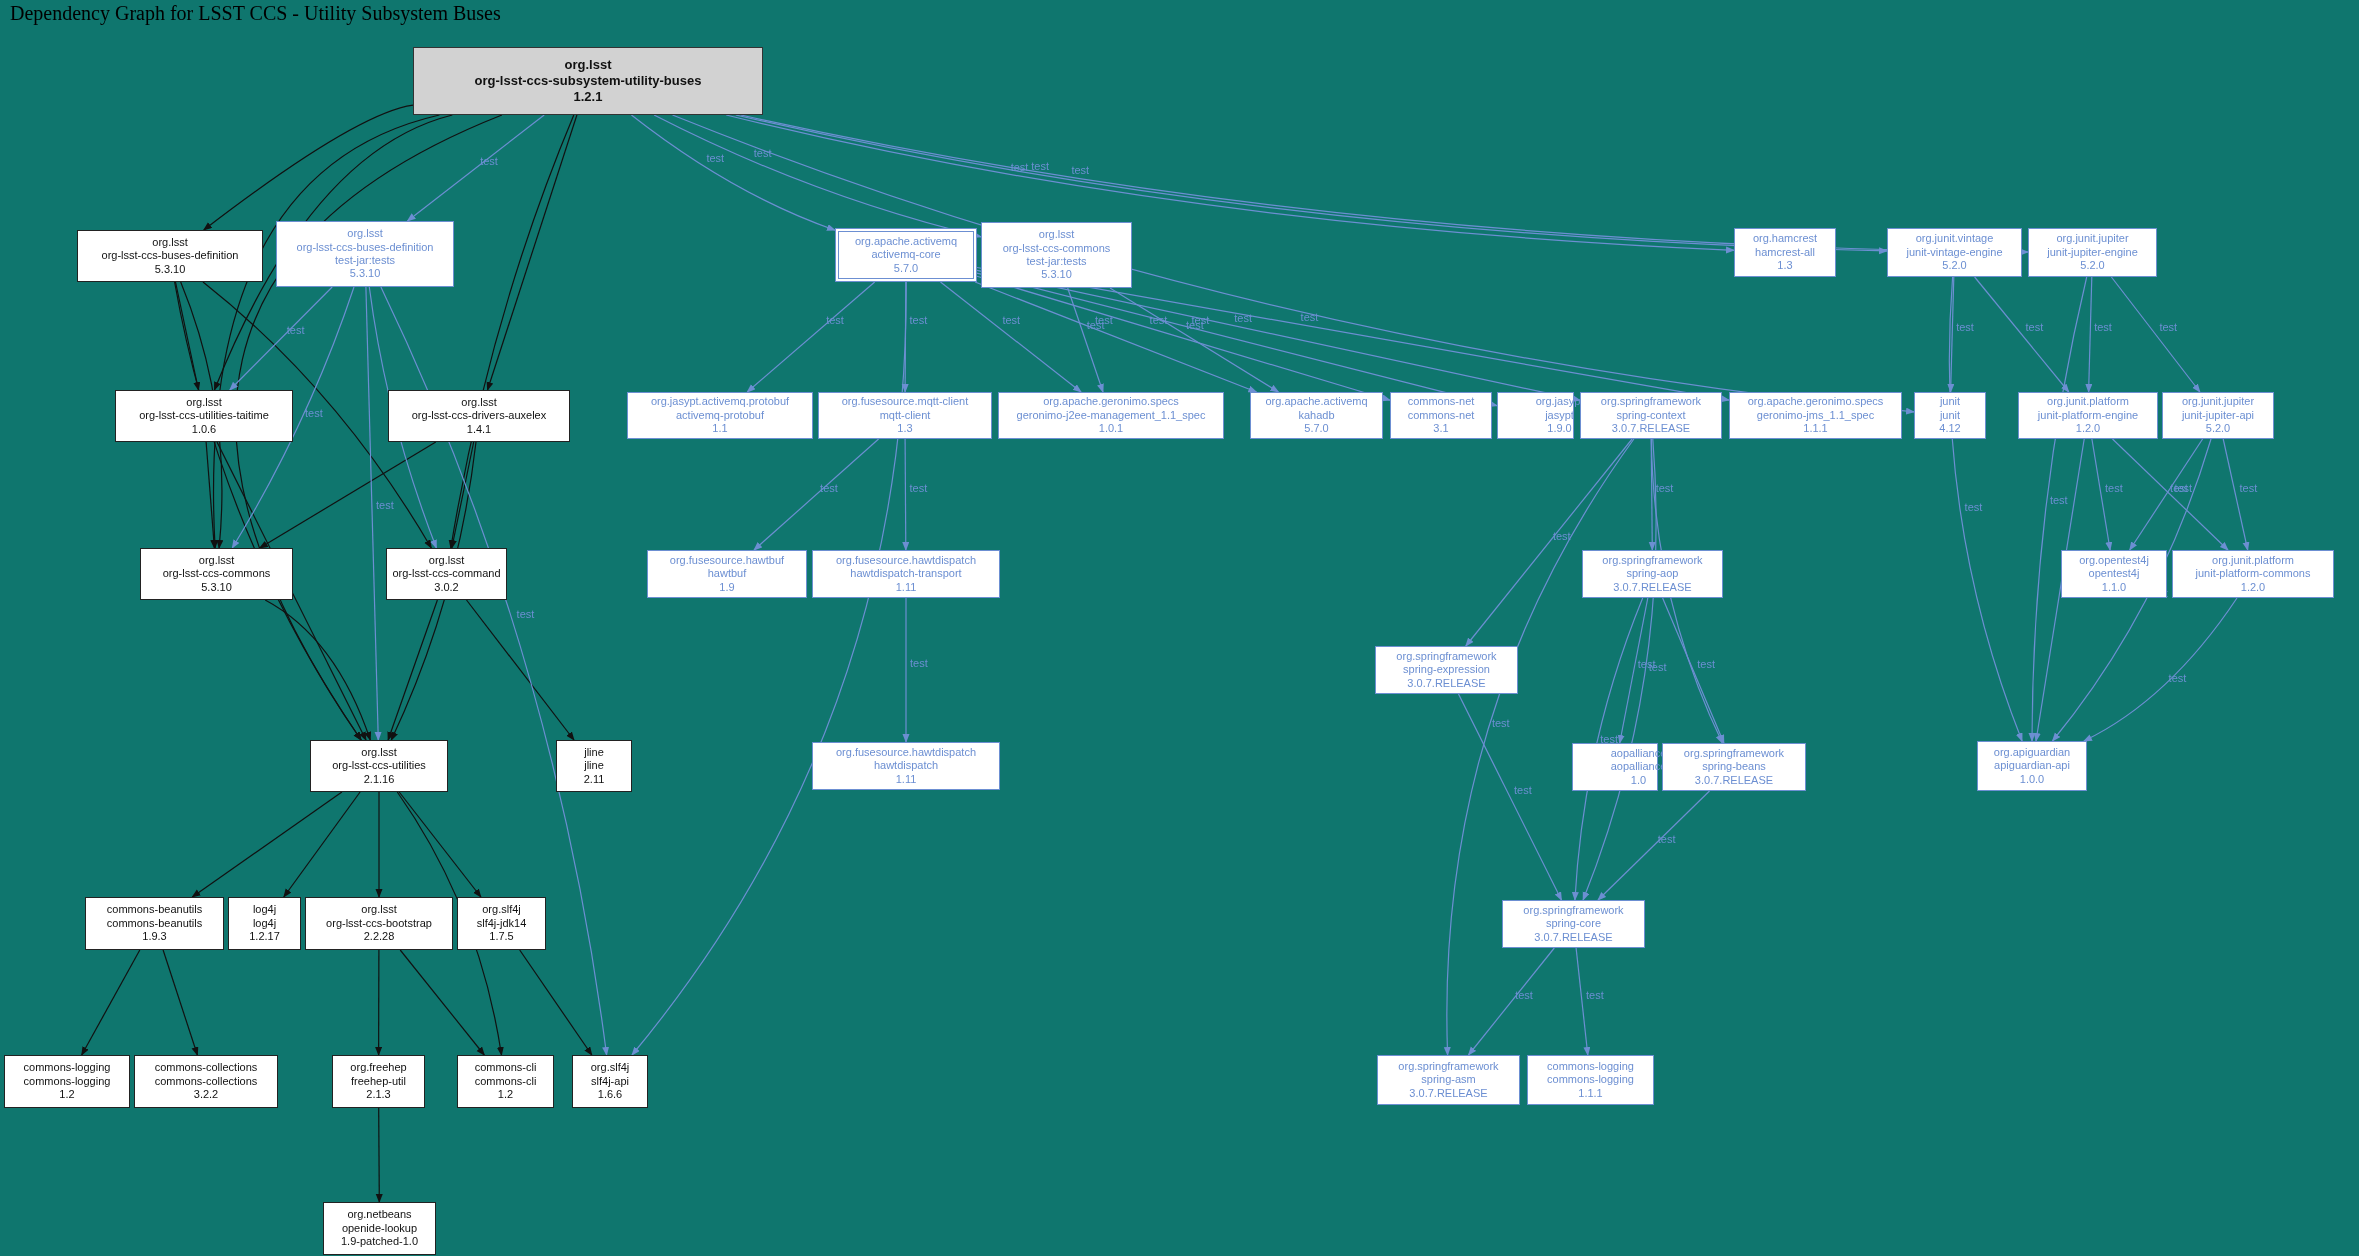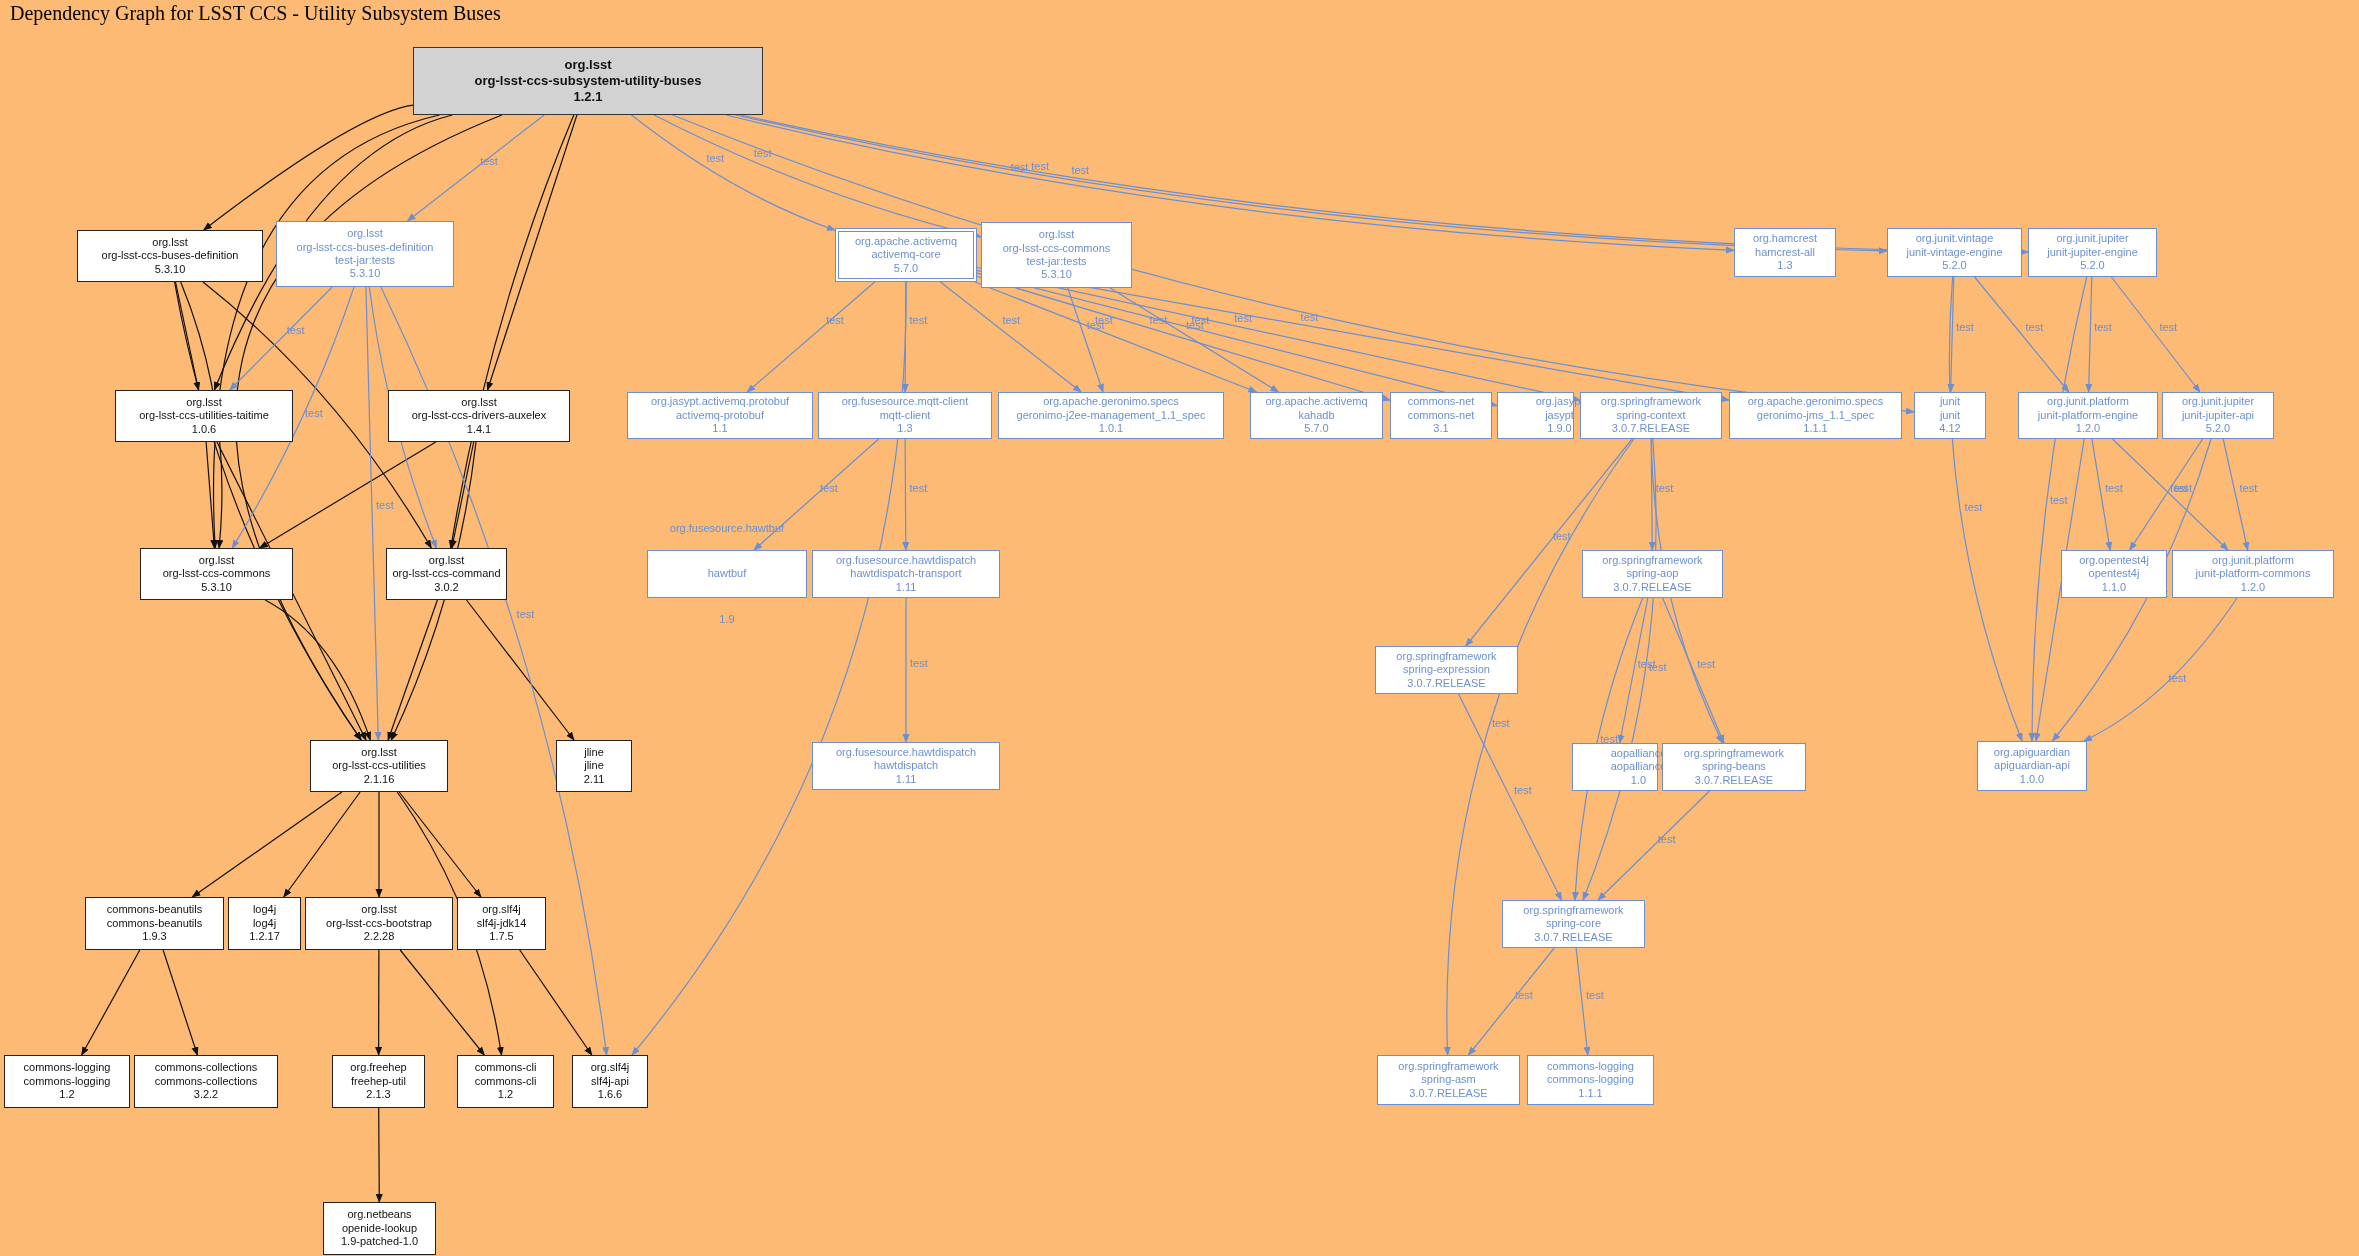--- a/index.html
+++ b/index.html
@@ -1,17 +1,17 @@
 <!DOCTYPE html>
 <html><head>
 <meta charset="utf-8">
 <style>
   :root{ --blue:#6c8fd2; --ink:#111; }
   html,body{margin:0;padding:0;background:#ffffff;}
-  #canvas{position:relative;width:2359px;height:1256px;overflow:hidden;background:#fdba74;
+  #canvas{position:relative;width:2359px;height:1256px;overflow:hidden;background:#0f766e;
           font-family:"Liberation Sans",sans-serif;}
   #graph-title{position:absolute;left:10px;top:2px;font:20px "Liberation Serif",serif;color:#000;white-space:nowrap;}
   #edges{position:absolute;left:0;top:0;width:2359px;height:1256px;}
   .node{position:absolute;background:#fff;border:1px solid #222;box-sizing:border-box;
         display:flex;flex-direction:column;justify-content:center;align-items:center;
         font-size:11px;line-height:1.22;text-align:center;color:#111;white-space:nowrap;}
   .node.b{border-color:var(--blue);color:var(--blue);}
   .node.root{background:#d2d2d2;border-color:#333;font-weight:bold;font-size:13px;}
   .node.dbl{outline:1px solid var(--blue);outline-offset:-4px;}
   .edge-label{font:11px "Liberation Sans",sans-serif;}
@@ -335,21 +335,21 @@
       <div class="node b" style="left: 2018px; top: 392px; width: 140px; height: 47px;">
         <div>org.junit.platform</div>
         <div>junit-platform-engine</div>
         <div>1.2.0</div>
       </div>
       <div class="node b" style="left: 2162px; top: 392px; width: 112px; height: 47px;">
         <div>org.junit.jupiter</div>
         <div>junit-jupiter-api</div>
         <div>5.2.0</div>
       </div>
-      <div class="node b" style="left: 647px; top: 550px; width: 160px; height: 48px; gap: 32px;">
+      <div class="node b" style="left: 647px; top: 550px; width: 160px; height: 48px;">
         <div>org.fusesource.hawtbuf</div>
         <div>hawtbuf</div>
         <div>1.9</div>
       </div>
       <div class="node b" style="left: 812px; top: 550px; width: 188px; height: 48px;">
         <div>org.fusesource.hawtdispatch</div>
         <div>hawtdispatch-transport</div>
         <div>1.11</div>
       </div>
       <div class="node b" style="left: 1582px; top: 550px; width: 141px; height: 48px;">

